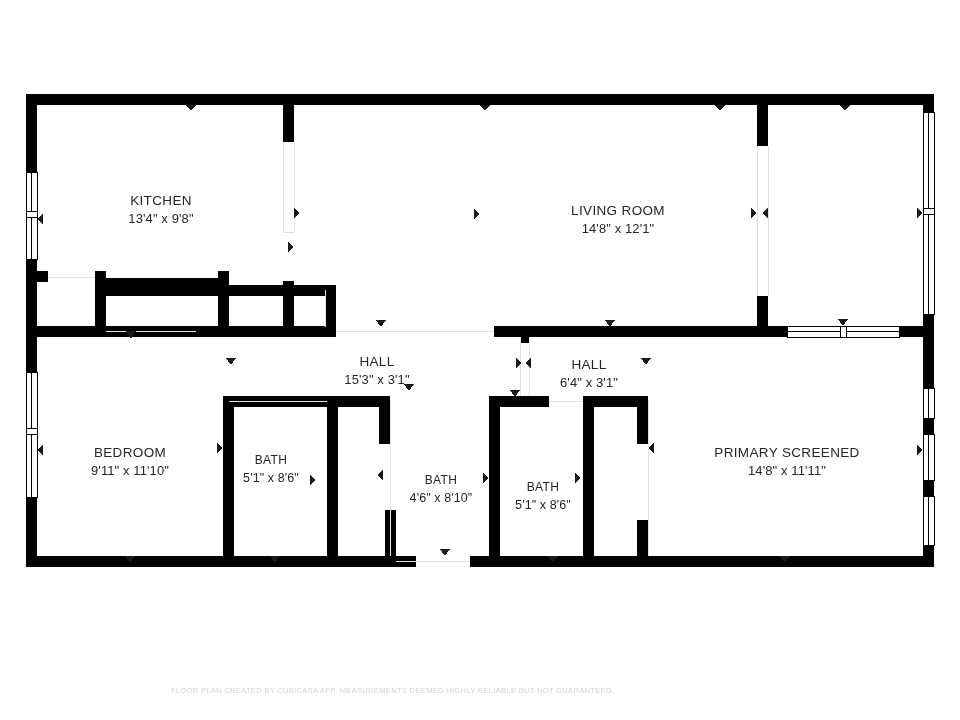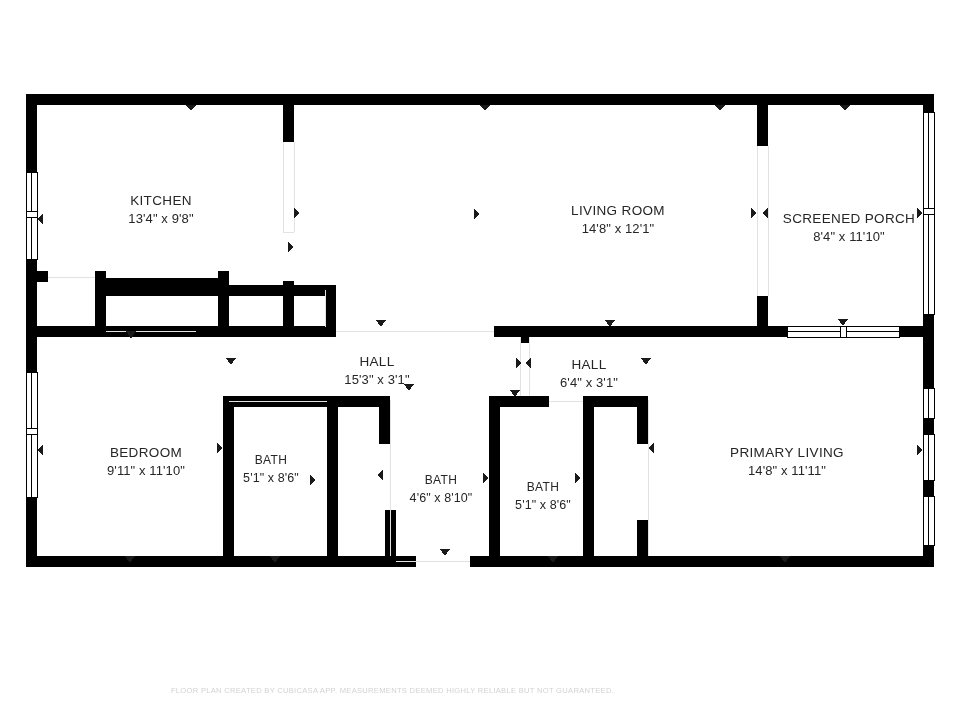--- a/index.html
+++ b/index.html
@@ -240,55 +240,51 @@
     <span class="rl-name">KITCHEN</span>
     <span class="rl-dims">13'4" x 9'8"</span>
   </div>
 
 
   <div class="room-label" style="left:618px; top:220px;">
     <span class="rl-name">LIVING ROOM</span>
     <span class="rl-dims">14'8" x 12'1"</span>
   </div>
 
-  <div class="room-label" style="left:849px; top:228px;">
-    <span class="rl-name">SCREENED PORCH</span>
-    <span class="rl-dims">8'4" x 11'10"</span>
-  </div>
 
   <div class="room-label" style="left:377px; top:371px;">
     <span class="rl-name">HALL</span>
     <span class="rl-dims">15'3" x 3'1"</span>
   </div>
 
   <div class="room-label" style="left:589px; top:374px;">
     <span class="rl-name">HALL</span>
     <span class="rl-dims">6'4" x 3'1"</span>
   </div>
 
-  <div class="room-label" style="left:130px; top:462px;margin-left:16px;">
+  <div class="room-label" style="left:130px; top:462px;">
     <span class="rl-name">BEDROOM</span>
     <span class="rl-dims">9'11" x 11'10"</span>
   </div>
 
   <div class="room-label small" style="left:271px; top:469px;">
     <span class="rl-name">BATH</span>
     <span class="rl-dims">5'1" x 8'6"</span>
   </div>
 
   <div class="room-label small" style="left:441px; top:489px;">
     <span class="rl-name">BATH</span>
     <span class="rl-dims">4'6" x 8'10"</span>
   </div>
 
   <div class="room-label small" style="left:543px; top:496px;">
     <span class="rl-name">BATH</span>
     <span class="rl-dims">5'1" x 8'6"</span>
   </div>
 
   <div class="room-label" style="left:787px; top:462px;">
-    <span class="rl-name">PRIMARY LIVING</span>
+    <span class="rl-name">PRIMARY SCREENED</span>
     <span class="rl-dims">14'8" x 11'11"</span>
   </div>
 
   <div id="plan-footer">FLOOR PLAN CREATED BY CUBICASA APP. MEASUREMENTS DEEMED HIGHLY RELIABLE BUT NOT GUARANTEED.</div>
 
 </div>
 
 </body></html>

